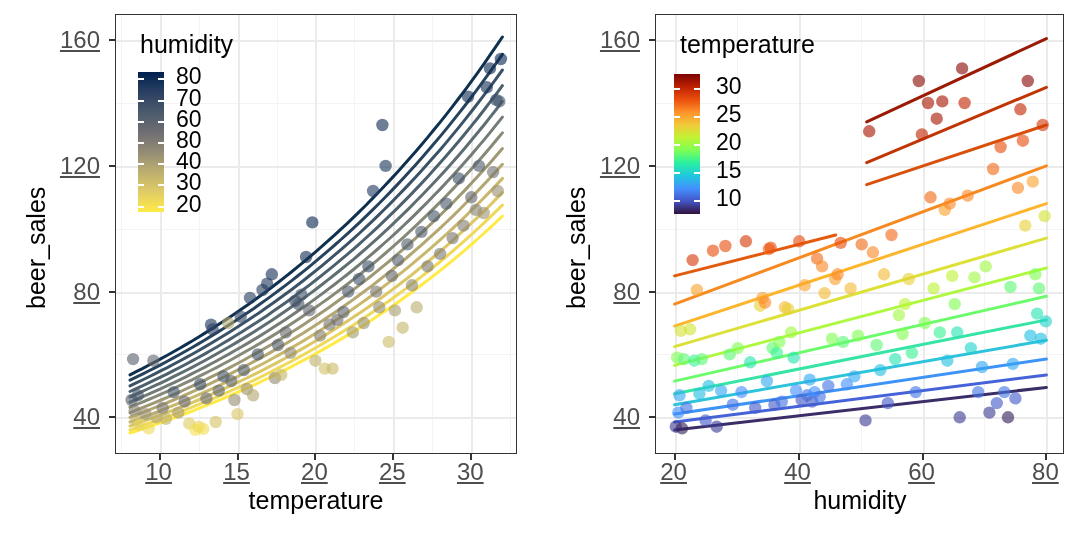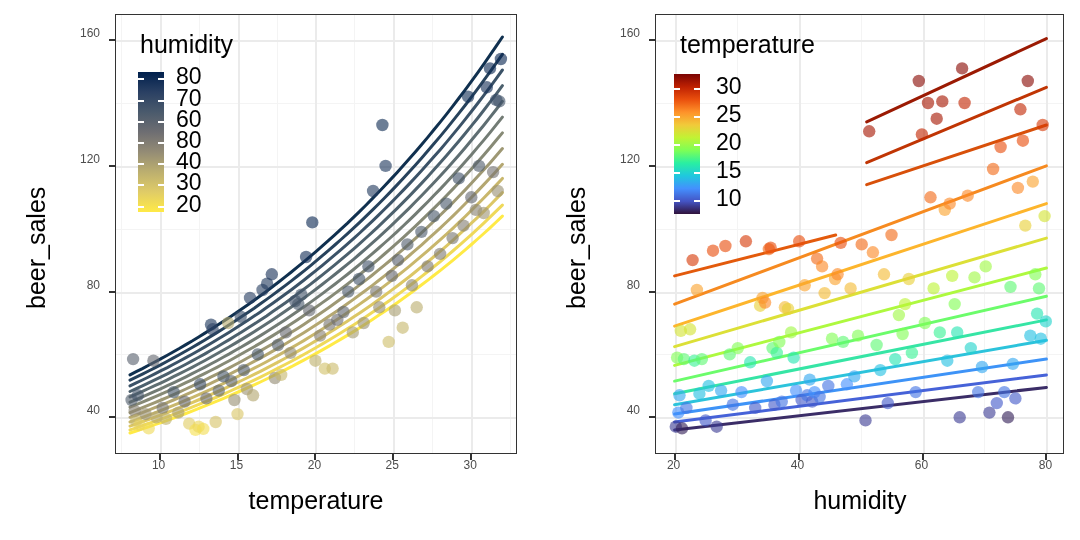--- a/index.html
+++ b/index.html
@@ -2,21 +2,21 @@
 <html><head>
 <meta charset="utf-8">
 <style>
   html,body{margin:0;padding:0;background:#ffffff;}
   body{width:1080px;height:540px;overflow:hidden;font-family:"Liberation Sans","DejaVu Sans",sans-serif;}
   #root{position:relative;width:1080px;height:540px;background:#ffffff;}
   .panel-wrap{position:absolute;top:0;height:540px;}
   .axis-title-y{position:absolute;font-size:25px;color:#000;
     transform:rotate(-90deg);transform-origin:left top;white-space:nowrap;}
   .axis-title-x{position:absolute;font-size:25px;color:#000;white-space:nowrap;text-align:center;}
-  .tick-label{position:absolute;font-size:12px;color:#4d4d4d;white-space:nowrap;}
+  .tick-label{position:absolute;font-size:24px;color:#4d4d4d;white-space:nowrap;text-decoration:underline;}
   .tick-label.y{text-align:right;}
   .tick-label.x{text-align:center;}
   .tick-mark{position:absolute;background:#333333;}
   .panel{position:absolute;background:#ffffff;border:1.4px solid #333333;box-sizing:border-box;overflow:hidden;}
   .gridmaj{position:absolute;background:#ebebeb;}
   .gridmin{position:absolute;background:#f4f4f4;}
   .legend{position:absolute;}
   .legend-title{position:absolute;font-size:25px;color:#000;white-space:nowrap;}
   .legend-bar{position:absolute;width:26px;}
   .legend-ticks{position:absolute;left:0;top:0;width:26px;height:100%;}

